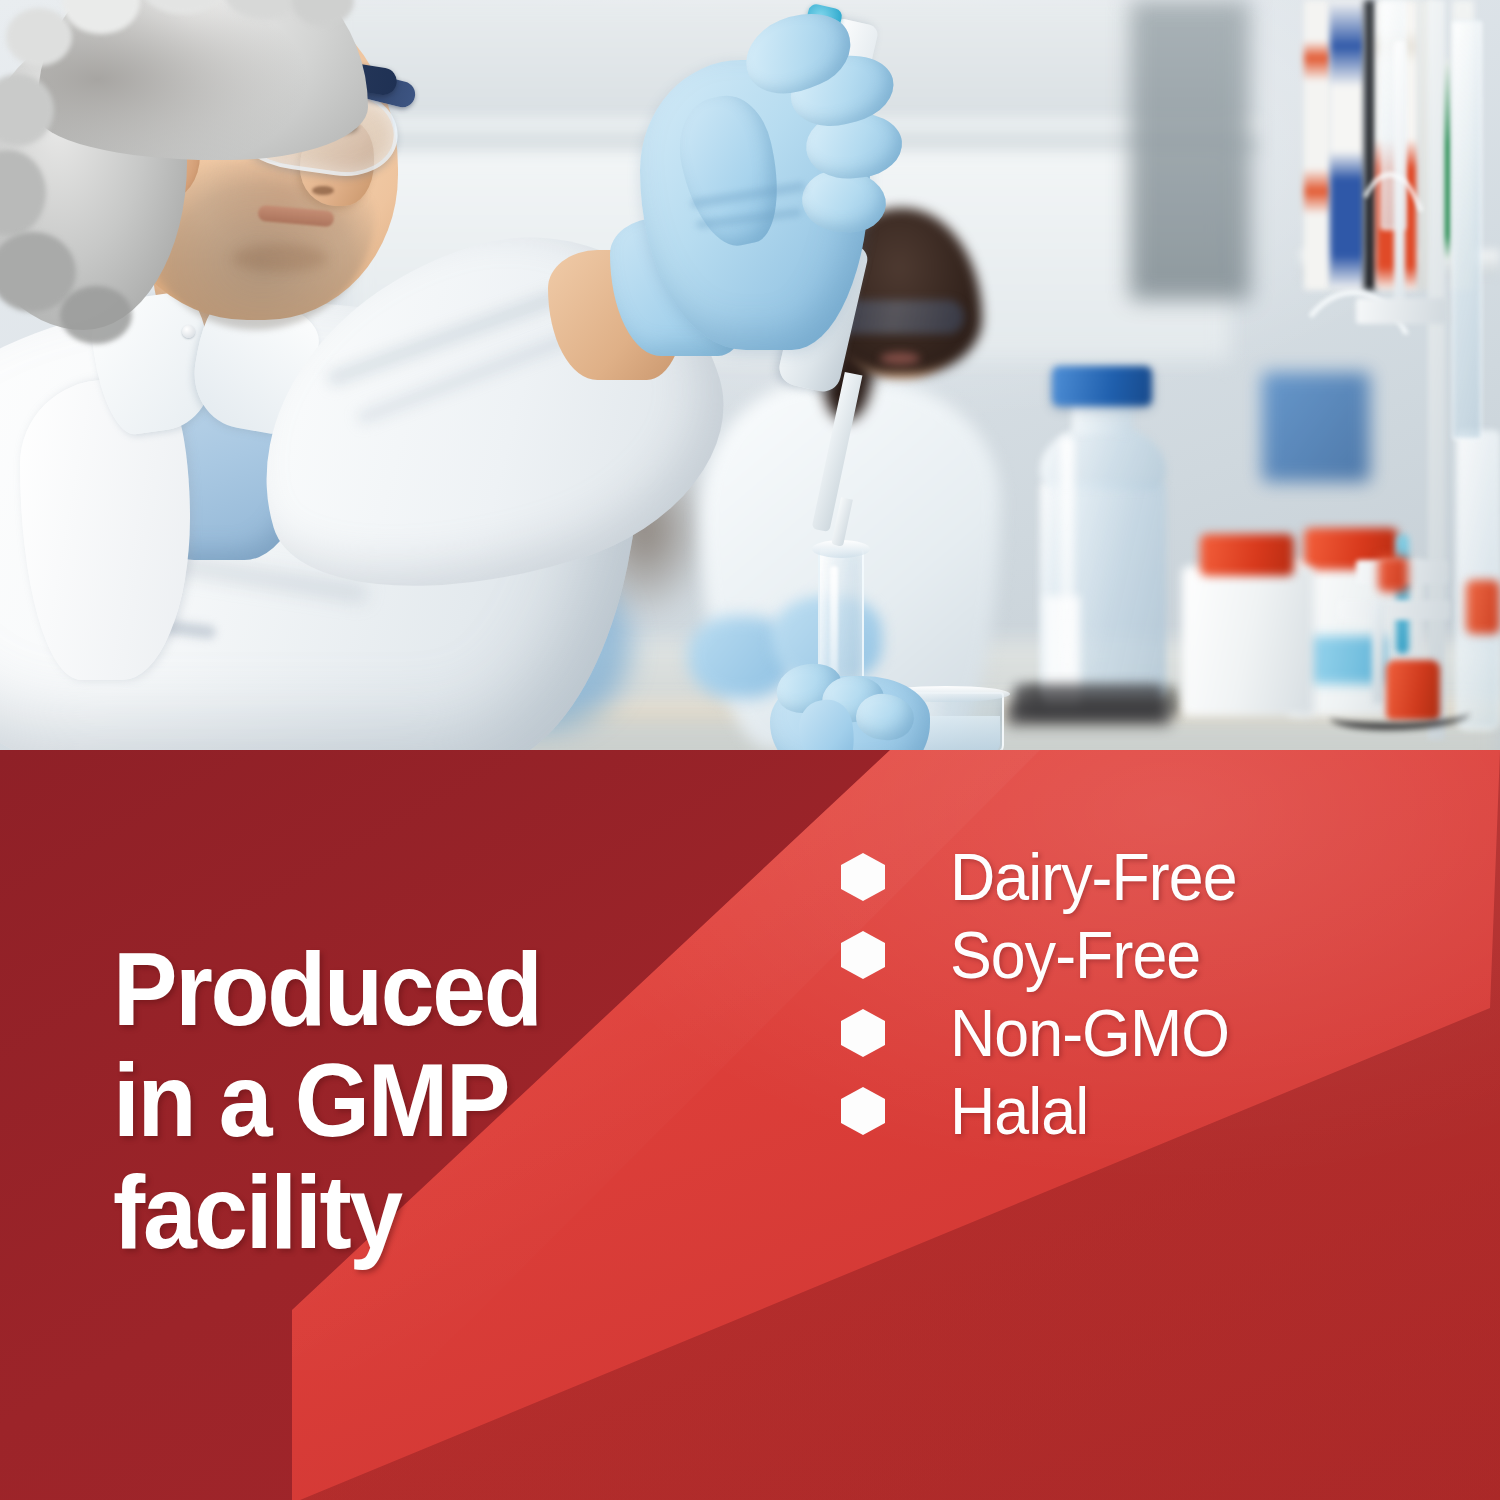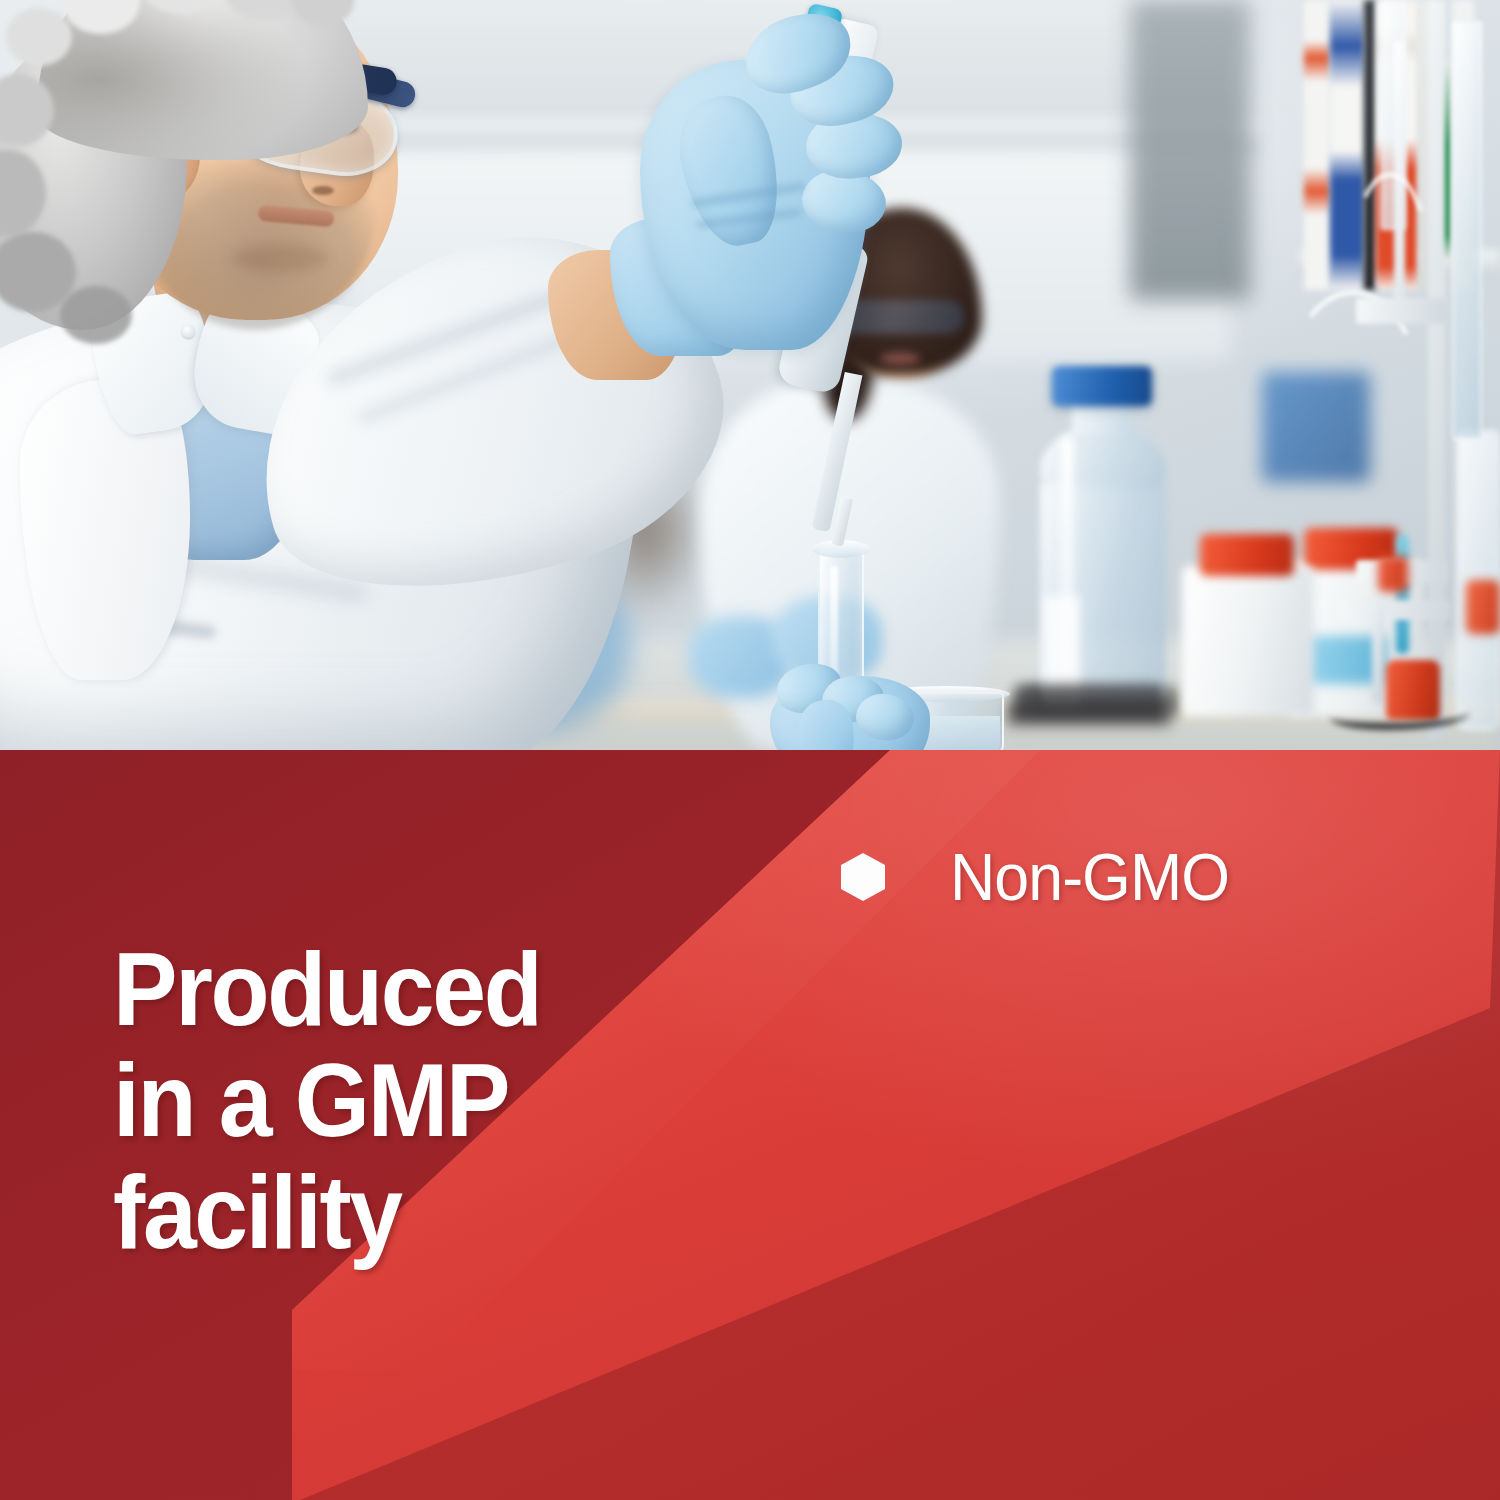--- a/index.html
+++ b/index.html
@@ -556,17 +556,29 @@
     <div class="wedge-glow"></div>
   </div>
 
   <h1 class="headline">Produced
 in a GMP
 facility</h1>
 
   <div class="features">
     <div class="frow">
       <span class="hex"></span>
+      <span class="flabel">Dairy-Free</span>
+    </div>
+    <div class="frow">
+      <span class="hex"></span>
+      <span class="flabel">Soy-Free</span>
+    </div>
+    <div class="frow">
+      <span class="hex"></span>
       <span class="flabel">Non-GMO</span>
     </div>
+    <div class="frow">
+      <span class="hex"></span>
+      <span class="flabel">Halal</span>
+    </div>
   </div>
 
 </div>
 
 </body></html>

